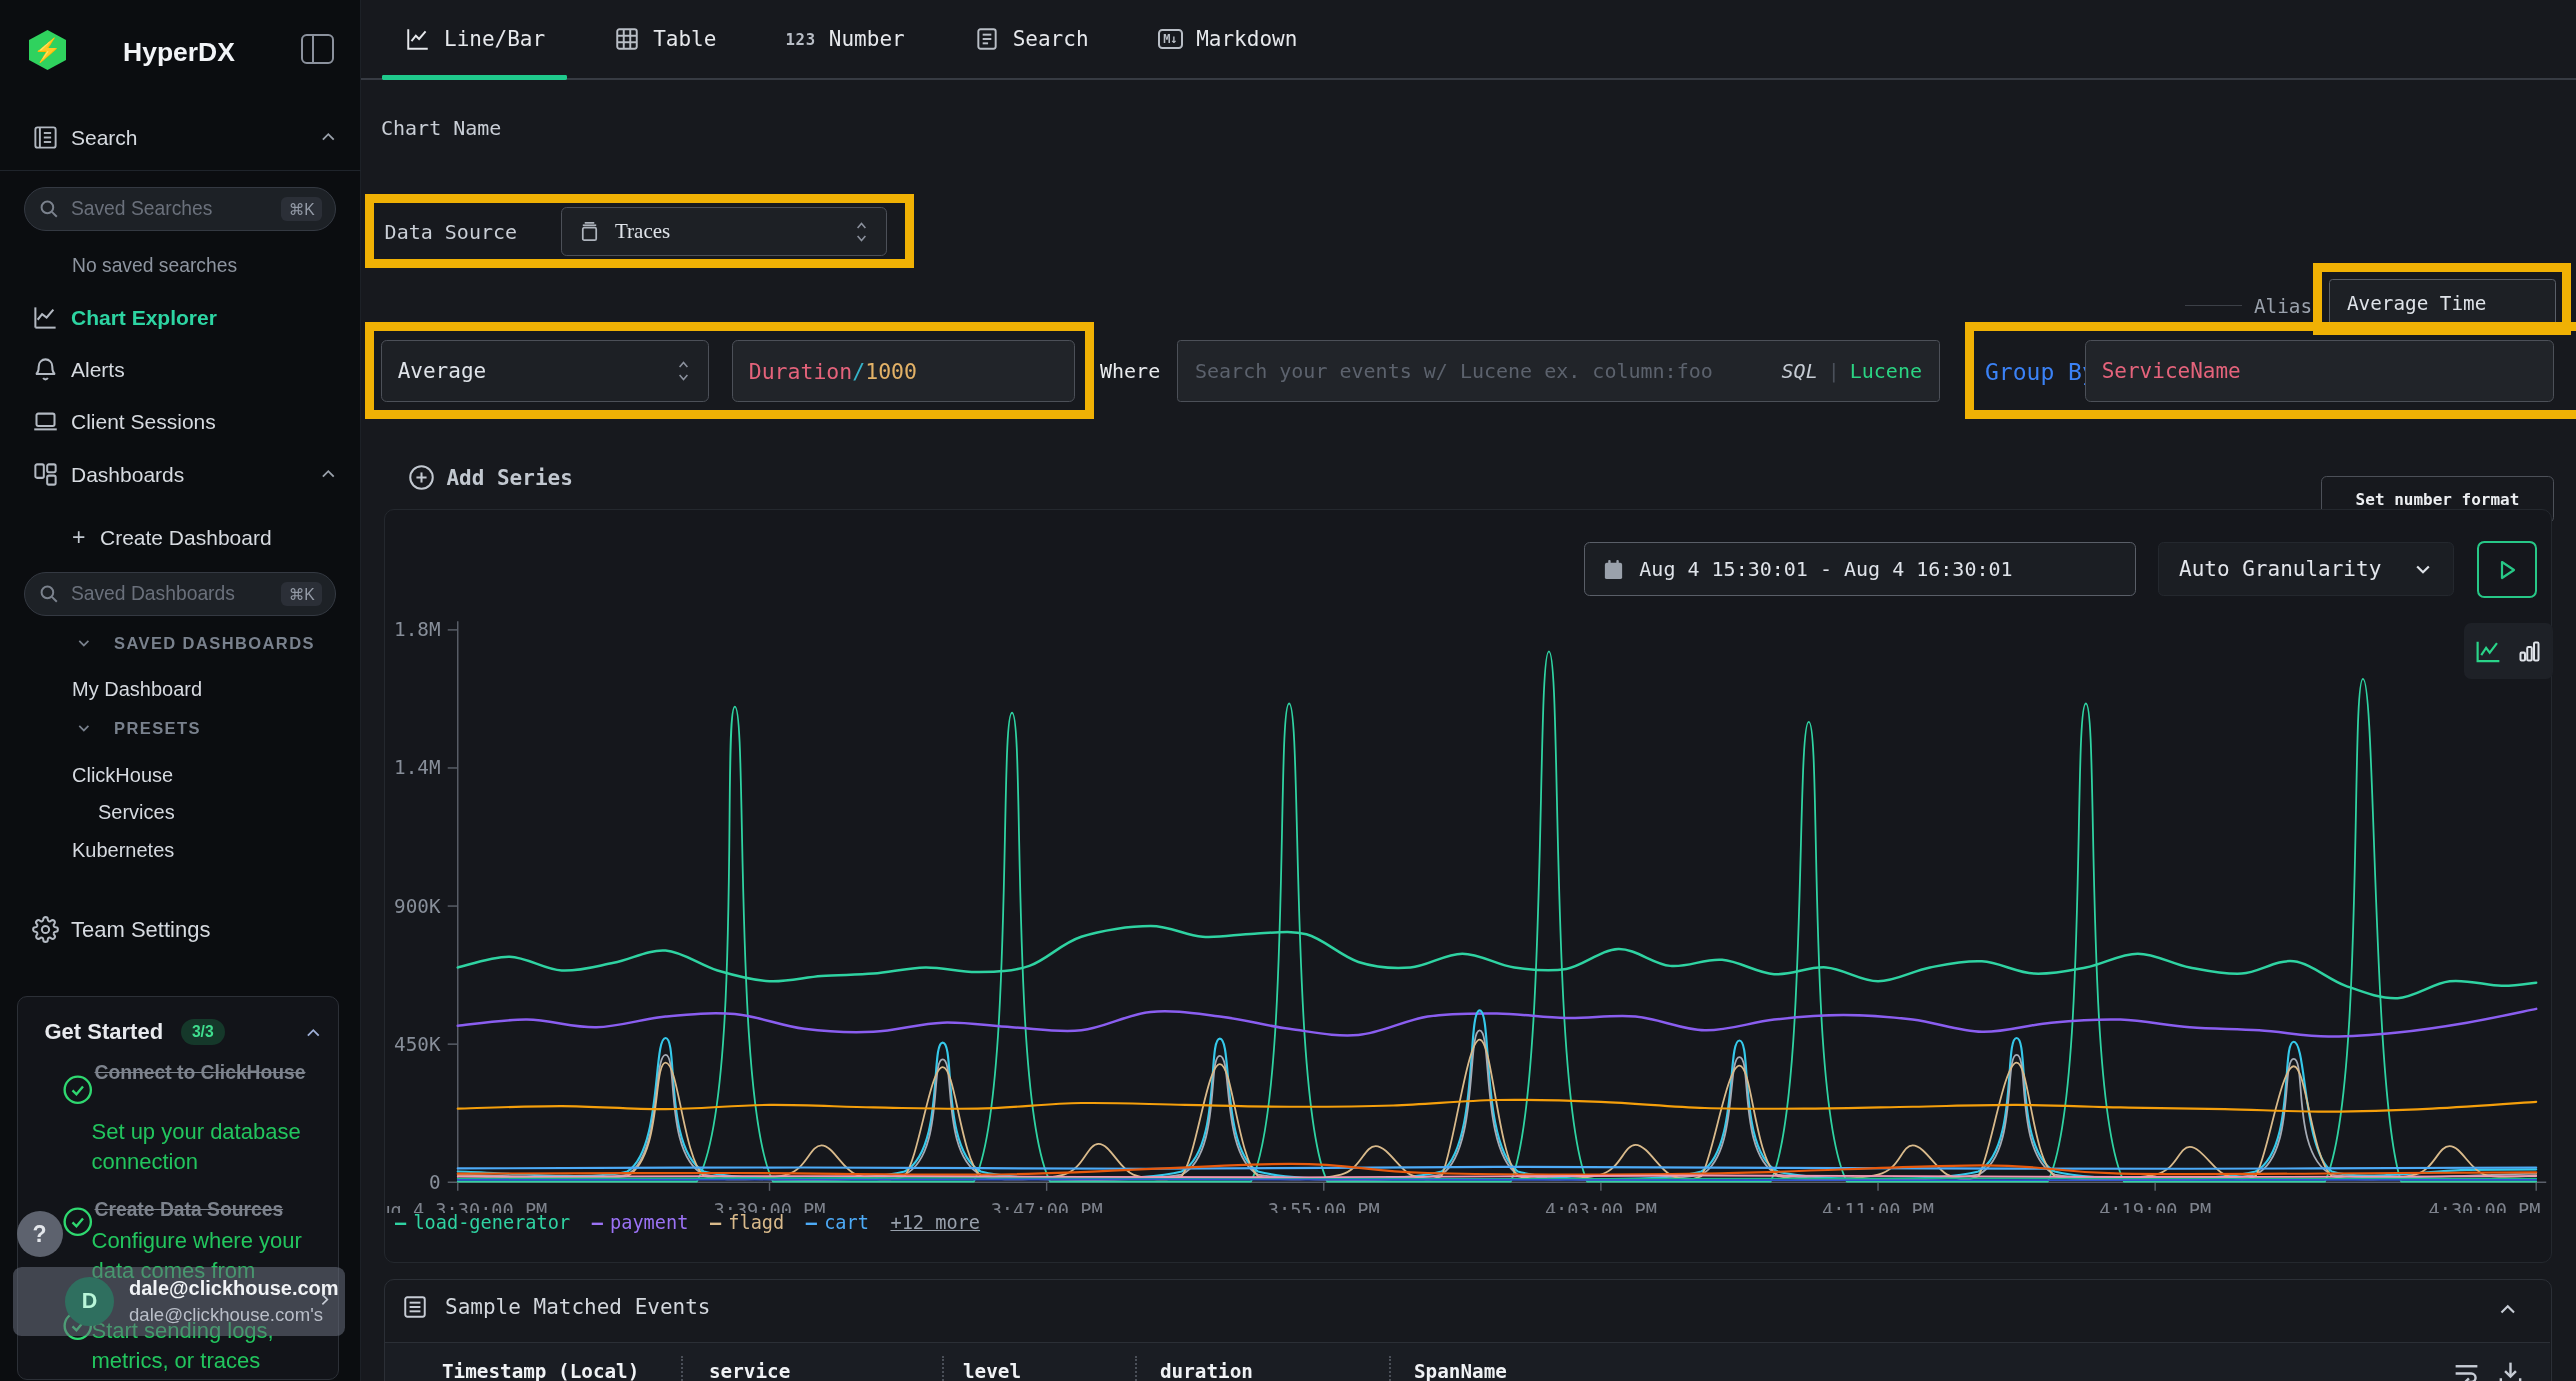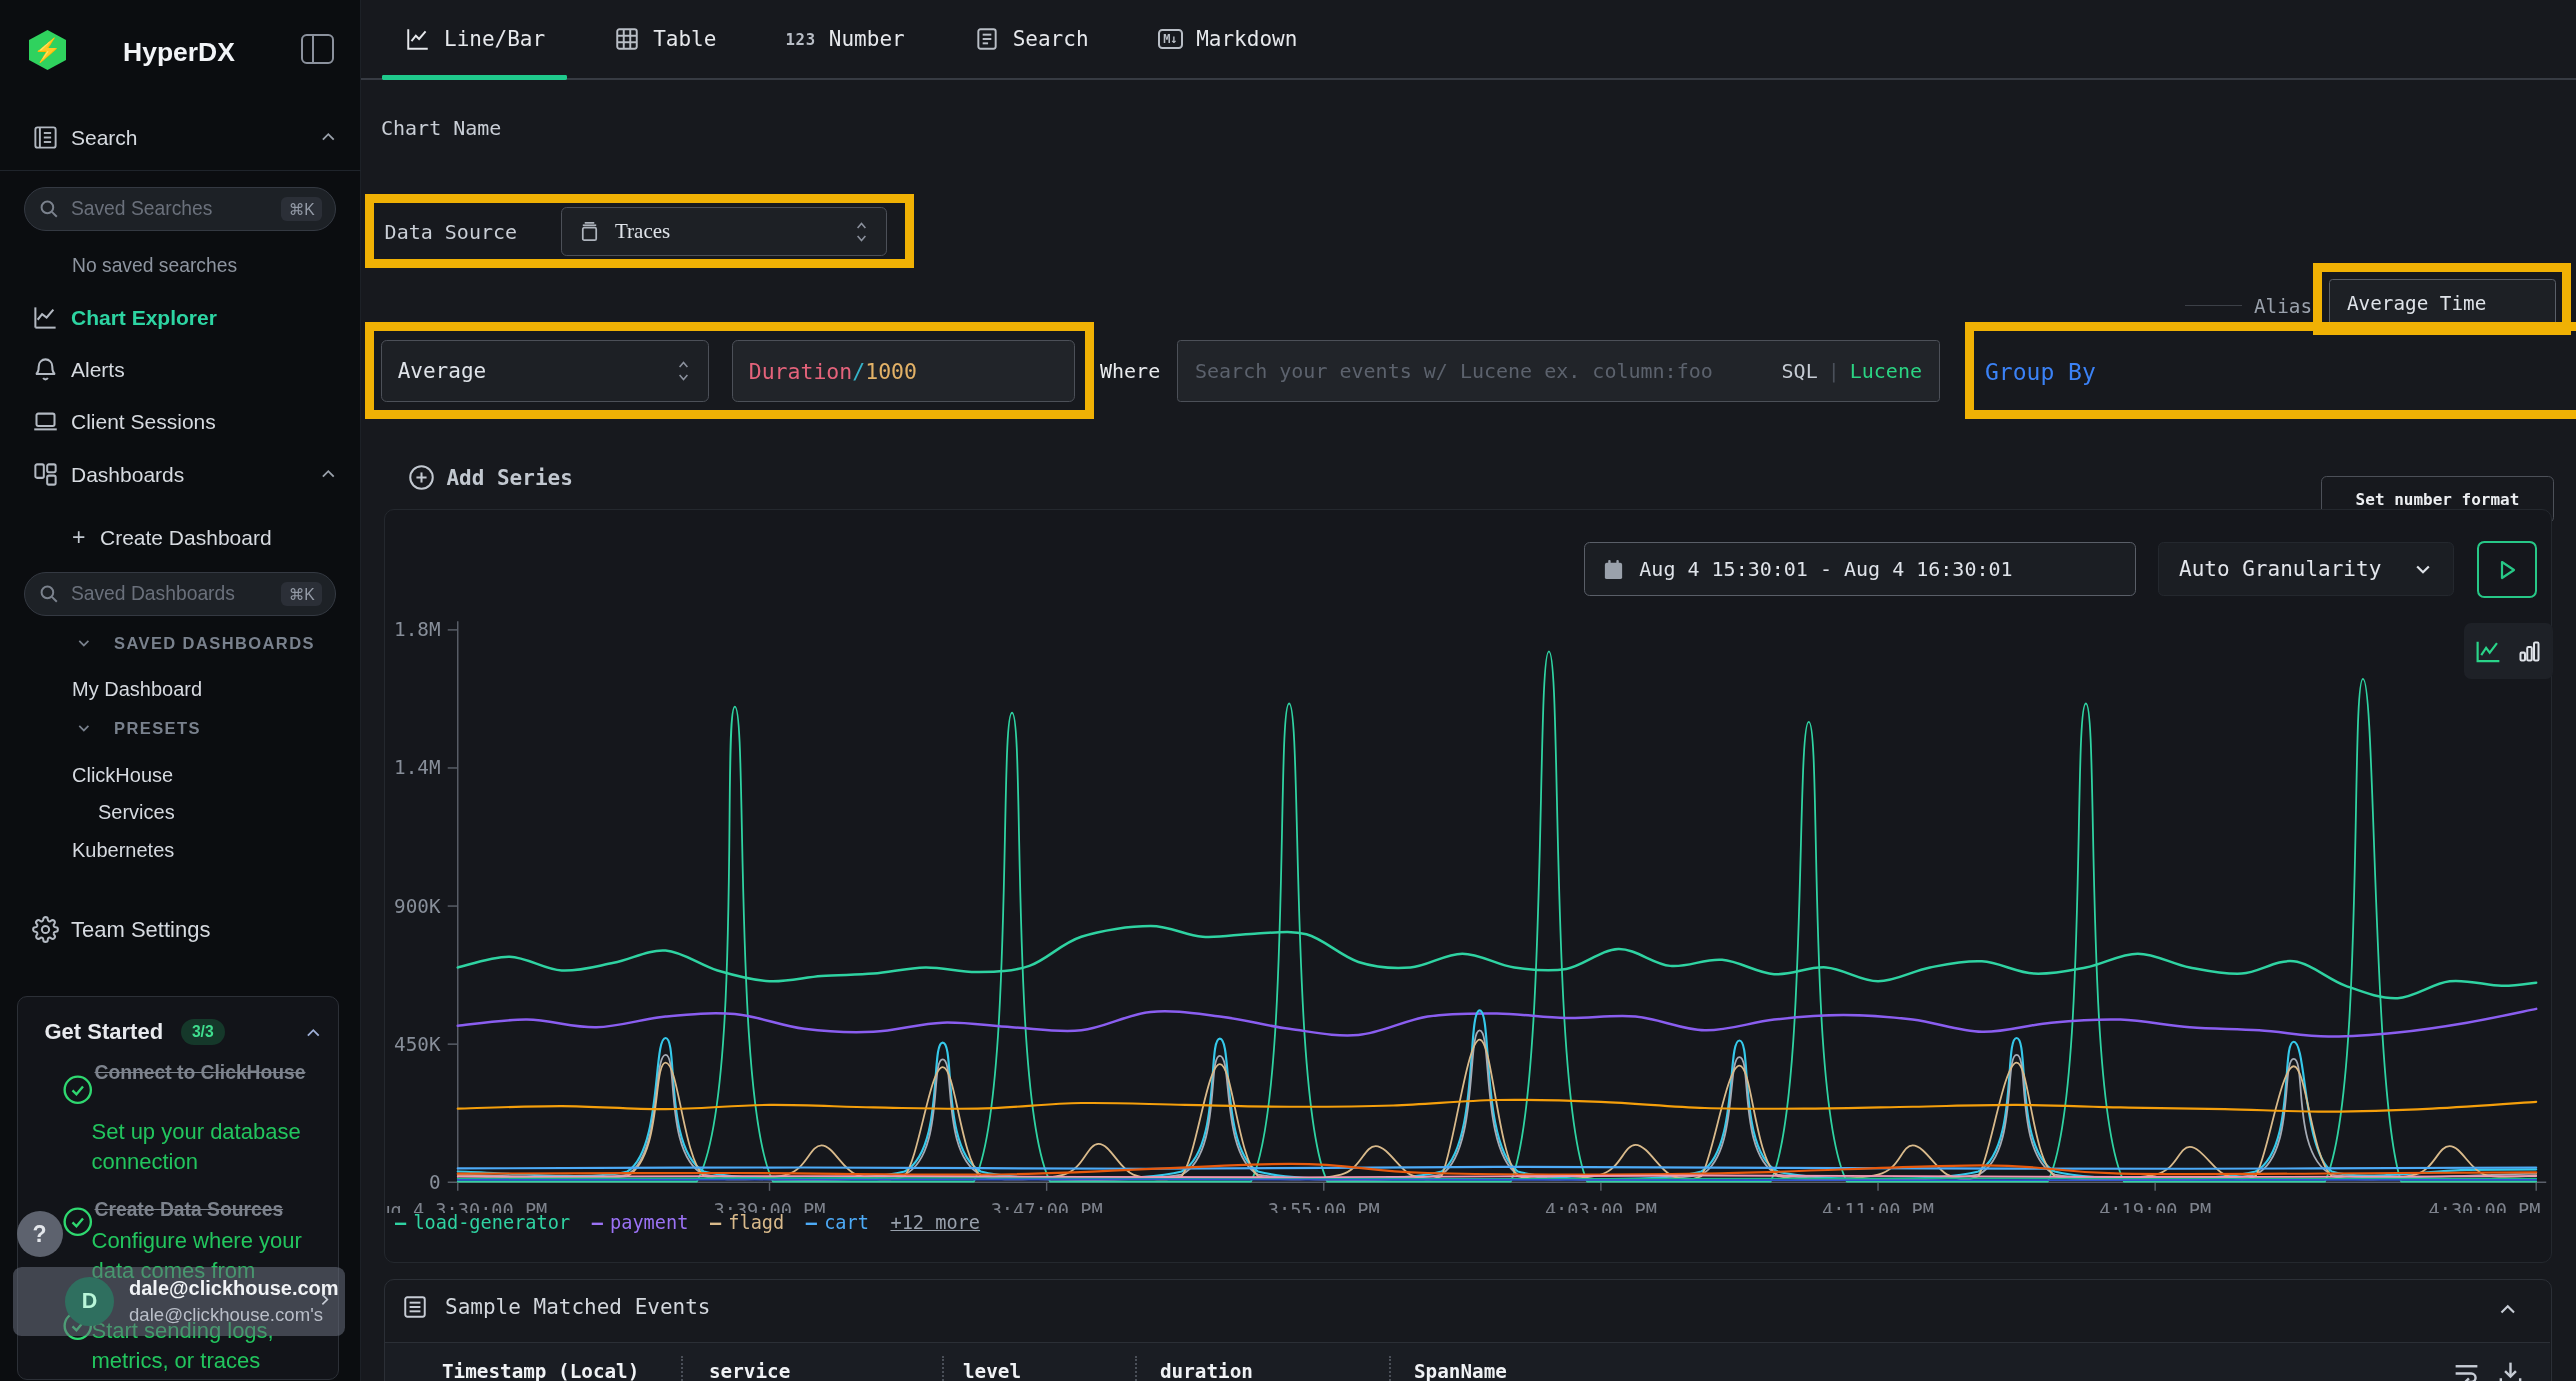--- a/index.html
+++ b/index.html
@@ -85,21 +85,21 @@
     display:flex; align-items:center; padding:0 15.7px; color:#dfe3e9; font-size:21px; cursor:pointer; }
   .updown { margin-left:auto; width:17px; height:26px; color:#8b919d; }
   .ann { position:absolute; border:9.3px solid #f0b104; pointer-events:none; z-index:9; }
 
   .code-red { color:#e4637b; } .code-cyan { color:#36b3c9; } .code-orange { color:#e3b267; }
 
   #where-wrap { position:absolute; left:1178px; top:340px; width:763px; height:62px;
     background:#212429; border:1.4px solid #4c5058; border-radius:3.6px;
     display:flex; align-items:center; padding:0 17px; }
   #where-wrap .ph { color:#5c626d; font-size:20px; flex:1; white-space:nowrap; overflow:hidden; }
-  .lang-sql { color:#c6ccd4; font-size:20px; cursor:pointer; }
+  .lang-sql { color:#c6ccd4; font-size:20px; cursor:pointer;font-style:italic; }
   .lang-sep { color:#4a505a; font-size:20px; margin:0 10px; }
   .lang-lucene { color:#2bd483; font-size:20px; cursor:pointer; }
 
   #add-series { position:absolute; left:408px; top:464px; display:flex; align-items:center;
     gap:11.4px; color:#c2c8d0; font-size:21px; font-weight:bold; cursor:pointer; }
   #fmt-btn { position:absolute; left:2321px; top:476px; width:233px; height:47px;
     background:transparent; border:1.4px solid #4c5058; border-radius:5.7px; color:#eceef1;
     font-family:"DejaVu Sans Mono", monospace; font-size:16px; font-weight:bold; cursor:pointer; }
 
   #big-panel { position:absolute; left:384px; top:509px; width:2168px; height:754px;
@@ -364,20 +364,23 @@
         <span class="code-orange">1000</span>
     </div>
     <span class="abs" style="left:739px; top:359px; color:#e8eaed; font-size:20px;">Where</span>
     <div id="where-wrap" style="left:816px;">
       <span class="ph">Search your events w/ Lucene ex. column:foo</span>
       <span class="lang-sql">SQL</span>
       <span class="lang-sep">|</span>
       <span class="lang-lucene">Lucene</span>
     </div>
     <span class="abs" style="left:1624px; top:359px; color:#3b82f6; font-size:23px;">Group By</span>
+    <div class="selbox" style="left:1724px; top:340px; width:469px; height:62px; background:#212429; cursor:text;">
+      <span class="code-red">ServiceName</span>
+    </div>
 
     <div class="ann" style="left:3.6px; top:194px; width:549px; height:74px;"></div>
     <div class="ann" style="left:1952px; top:263px; width:258px; height:72px;"></div>
     <div class="ann" style="left:3.6px; top:322px; width:729px; height:97px;"></div>
     <div class="ann" style="left:1604px; top:322px; width:620px; height:97px;"></div>
 
     <div id="add-series" style="left:47px;">
       <svg style="width:27px;height:27px;color:#c2c8d0;" viewBox="0 0 24 24" fill="none" stroke="currentColor" stroke-width="1.8">
           <circle cx="12" cy="12" r="10"></circle>
           <line x1="12" y1="7.5" x2="12" y2="16.5"></line>

